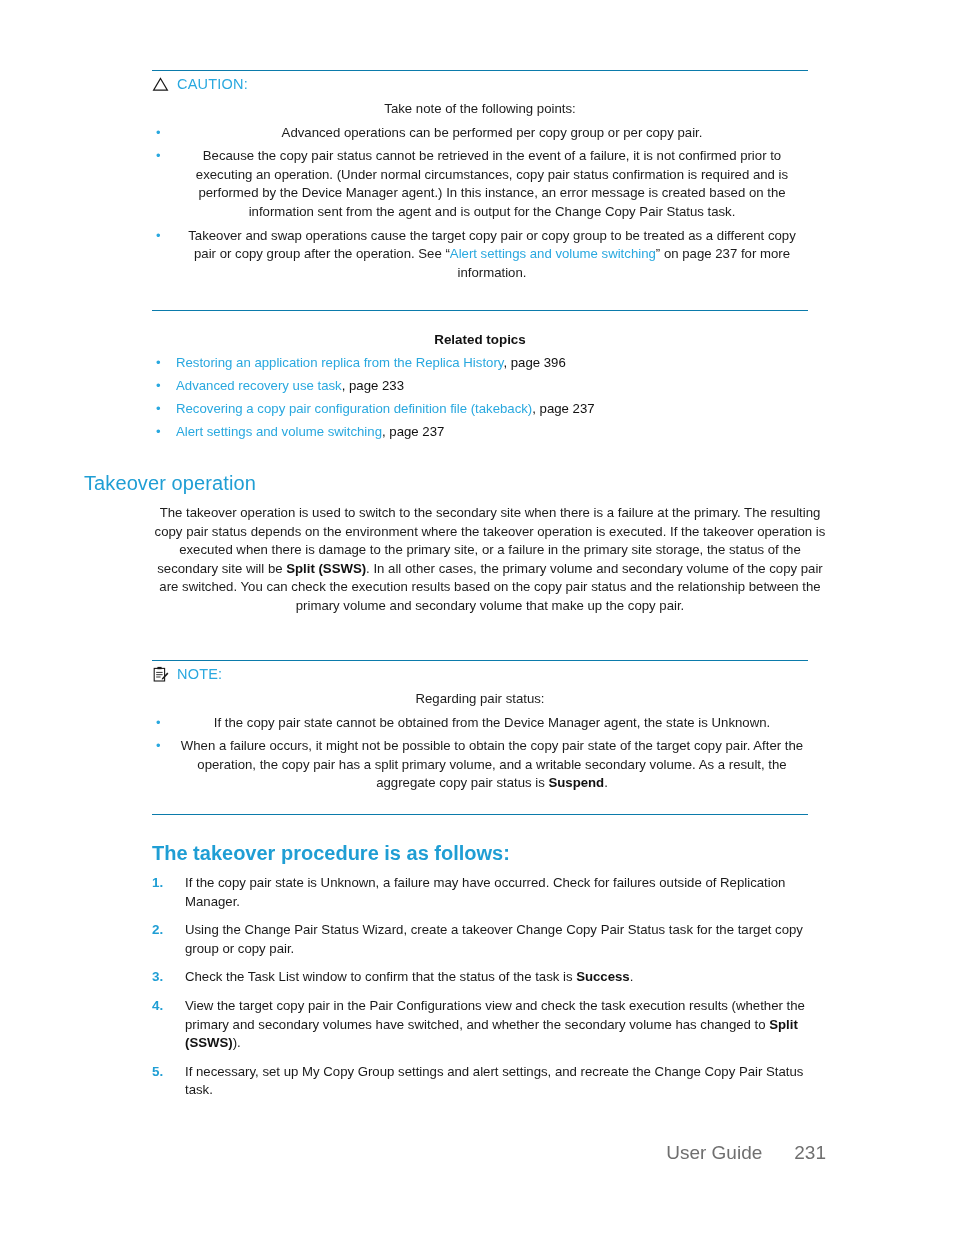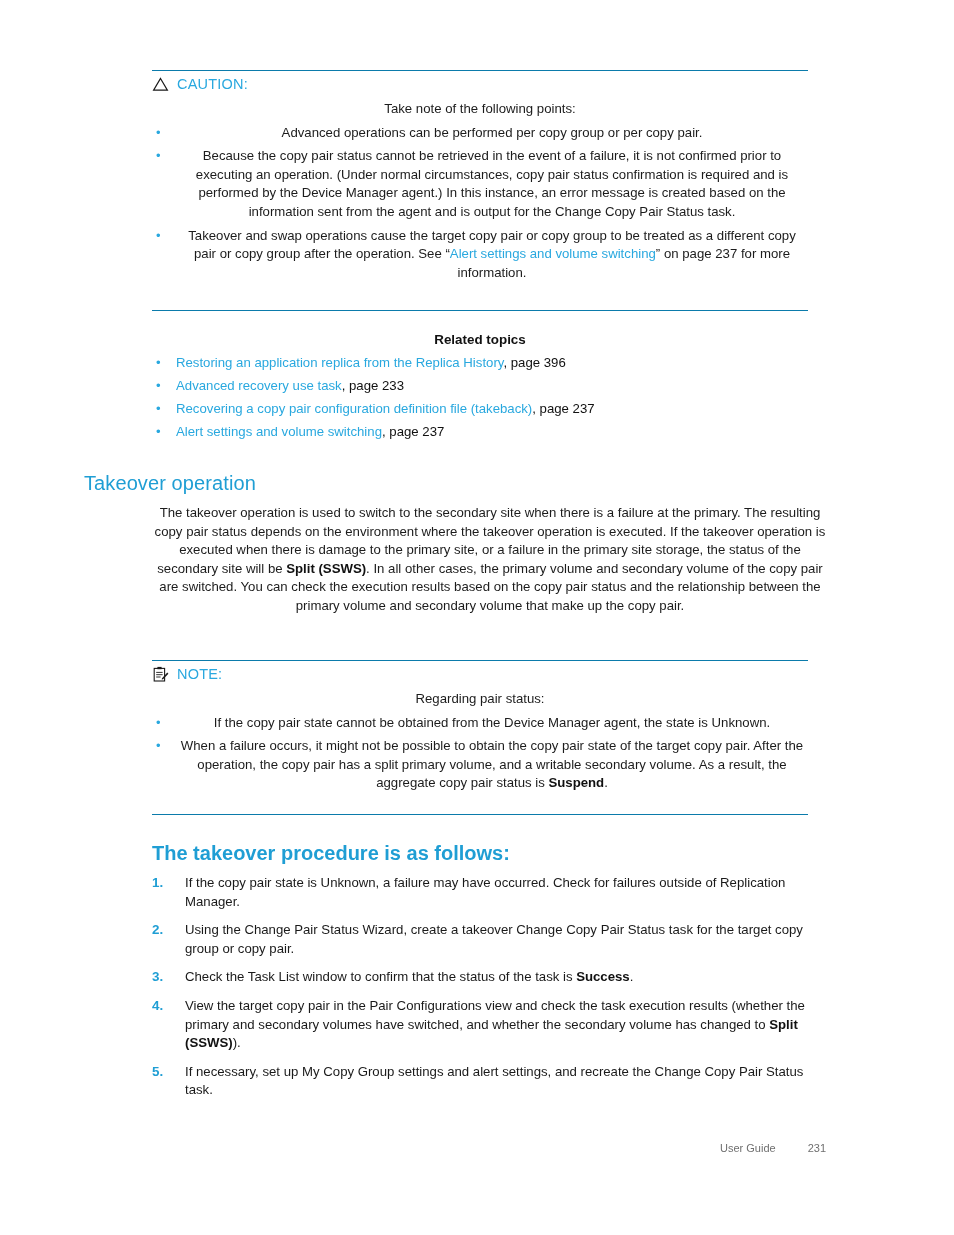--- a/index.html
+++ b/index.html
@@ -181,21 +181,21 @@
   
   .footer {
     position: absolute;
     left: 0;
     top: 1142px;
     width: 954px;
     text-align: right;
     padding-right: 128px;
     box-sizing: border-box;
     color: #6f6f6f;
-    font-size: 11px;
+    font-size: 19px;
   }
   .footer .fnum {
     display: inline-block;
     margin-left: 32px;
     color: #6f6f6f;
   }
 </style>
 </head>
 <body>
 

